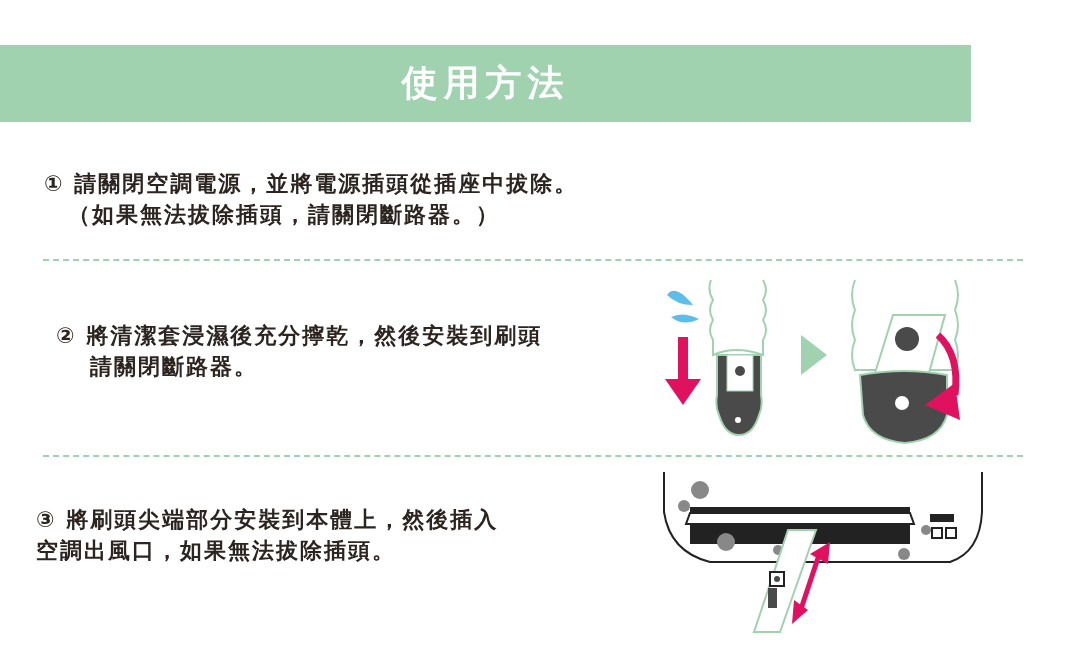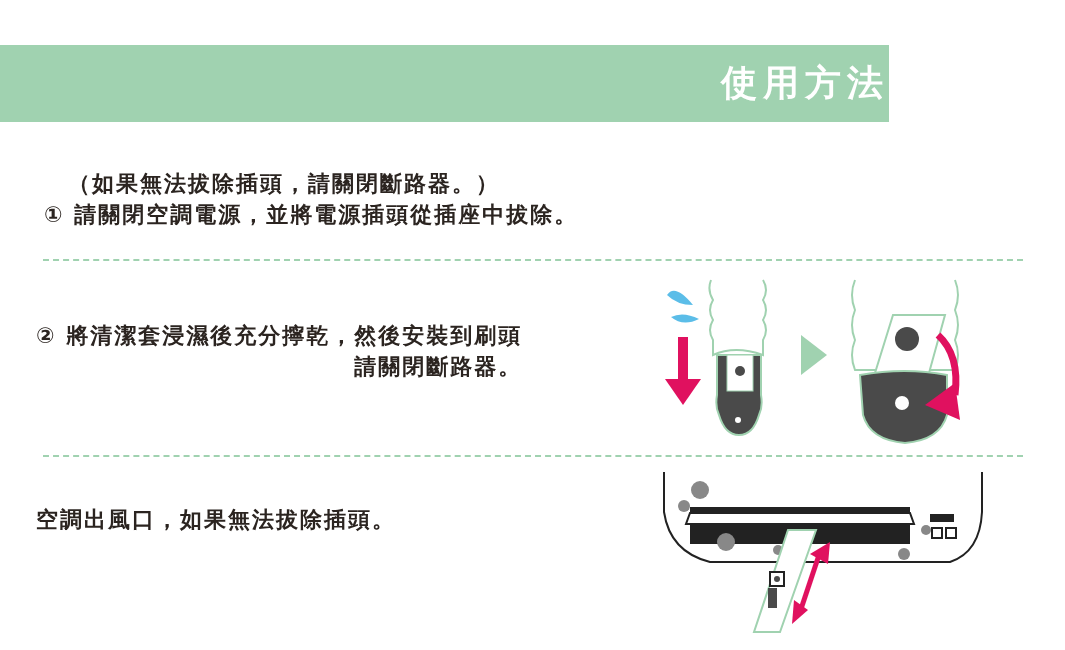--- a/index.html
+++ b/index.html
@@ -1,41 +1,41 @@
 <!DOCTYPE html>
 <html><head>
 <meta charset="utf-8">
 <style>
   html, body { margin:0; padding:0; background:#ffffff; }
   body { width:1065px; height:650px; position:relative; overflow:hidden;
          font-family:"DejaVu Sans", "Liberation Sans", sans-serif; color:#2b2420; }
-  .banner { position:absolute; left:0; top:45px; width:889px; height:77px;
-            background:#a0d2b0; display:flex; align-items:center; justify-content:flex-end; }
+  .banner { position:absolute; left:0; top:45px; width:971px; height:77px;
+            background:#a0d2b0; display:flex; align-items:center; justify-content:center; }
   .banner-title { color:#ffffff; font-size:36px; font-weight:bold; letter-spacing:6px; }
   .step-text { position:absolute; font-size:22px; font-weight:bold; line-height:31px;
                letter-spacing:2px; color:#2b2420; white-space:nowrap; }
   .divider { position:absolute; left:43px; width:980px; height:0;
              border-top:2px dashed #a0d2b0; }
   .illus { position:absolute; }
 </style>
 </head>
 <body>
 
 <div class="banner">
   <span class="banner-title">使用方法</span>
 </div>
 
 <div class="step-text" style="left:44px; top:168px;">
+  <div>① 請關閉空調電源，並將電源插頭從插座中拔除。</div>
   <div style="padding-left:24px;">（如果無法拔除插頭，請關閉斷路器。）</div>
-  <div>① 請關閉空調電源，並將電源插頭從插座中拔除。</div>
 </div>
 
 <div class="divider" style="top:259px;"></div>
 
-<div class="step-text" style="left:36px; top:320px;text-align:right;">
+<div class="step-text" style="left:56px; top:320px;">
   <div>② 將清潔套浸濕後充分擰乾，然後安裝到刷頭</div>
   <div style="padding-left:34px;">請關閉斷路器。</div>
 </div>
 
 <svg class="illus" style="left:655px; top:275px;" width="320" height="170" viewBox="0 0 320 170">
   <g>
     <path d="M12 20 Q20 8 38 30 Q22 30 12 20 Z" fill="#5bbde8"></path>
     <path d="M16 42 Q28 36 44 44 Q28 52 16 42 Z" fill="#5bbde8"></path>
   </g>
   <g>
@@ -59,20 +59,21 @@
   </g>
   <g>
     <path d="M283 60 Q305 80 300 120" fill="none" stroke="#e0115f" stroke-width="7"></path>
     <polygon points="270,130 300,108 305,145" fill="#e0115f"></polygon>
   </g>
 </svg>
 
 <div class="divider" style="top:455px;"></div>
 
 <div class="step-text" style="left:36px; top:504px;">
+  <div> ③ 將刷頭尖端部分安裝到本體上，然後插入</div>
   <div>空調出風口，如果無法拔除插頭。</div>
 </div>
 
 <svg class="illus" style="left:660px; top:472px;" width="330" height="170" viewBox="0 0 330 170">
   <g>
     <path d="M4 0 L4 40 Q10 80 50 90 L290 90 Q320 80 322 40 L322 0" fill="none" stroke="#222" stroke-width="2"></path>
     <rect x="30" y="35" width="220" height="6" fill="#222"></rect>
     <polygon points="30,41 250,41 254,52 26,52" fill="#fff" stroke="#222" stroke-width="2"></polygon>
     <rect x="30" y="52" width="220" height="20" fill="#222"></rect>
     <rect x="270" y="42" width="24" height="8" fill="#222"></rect>

